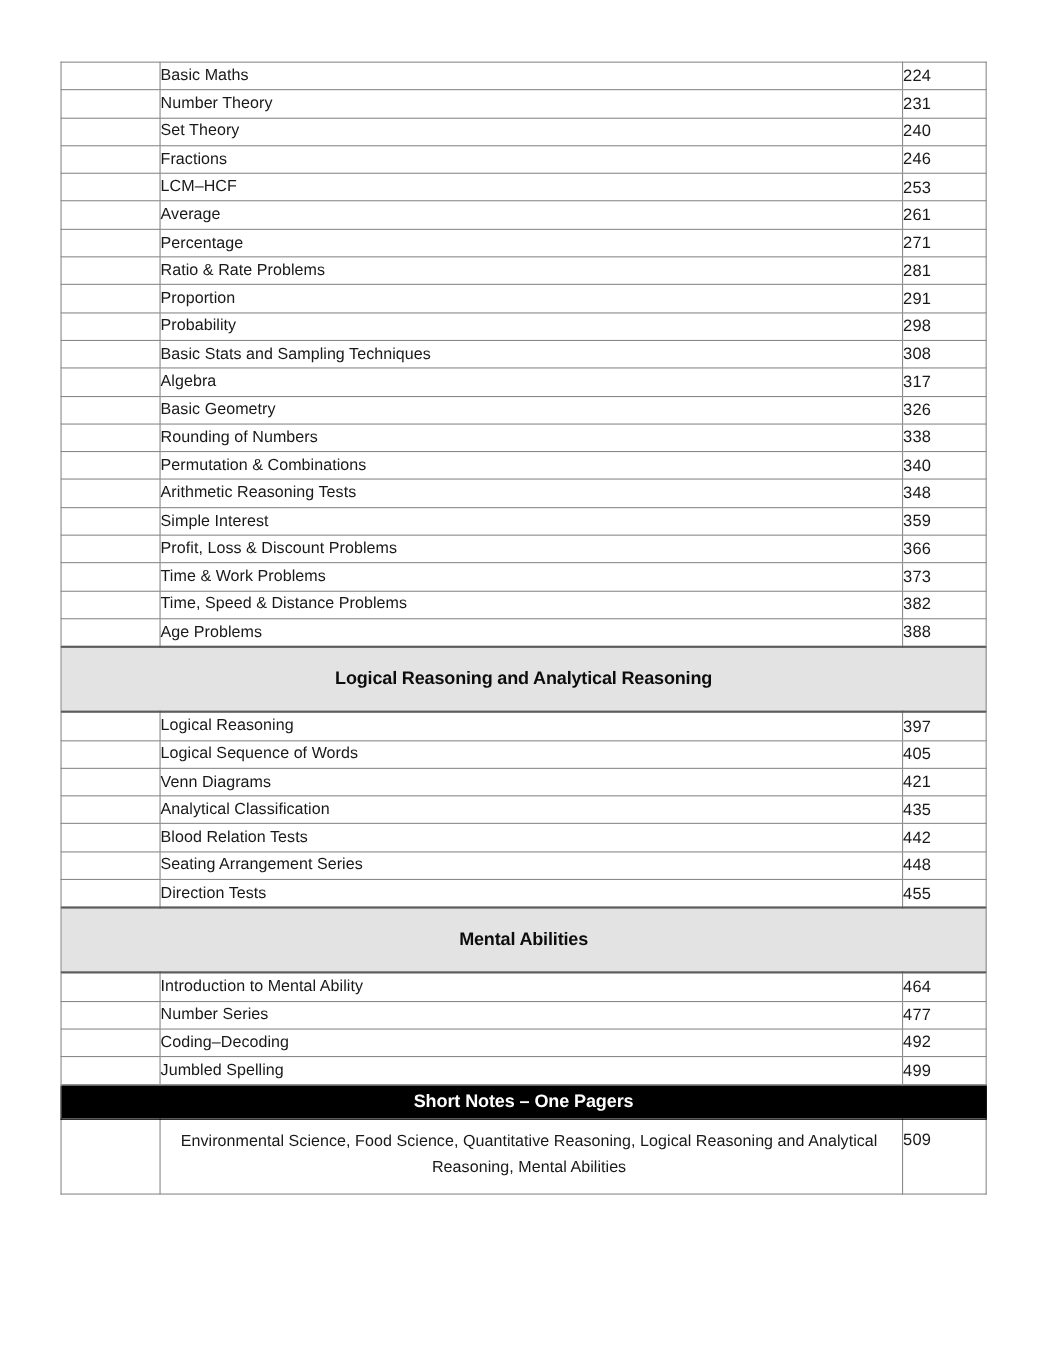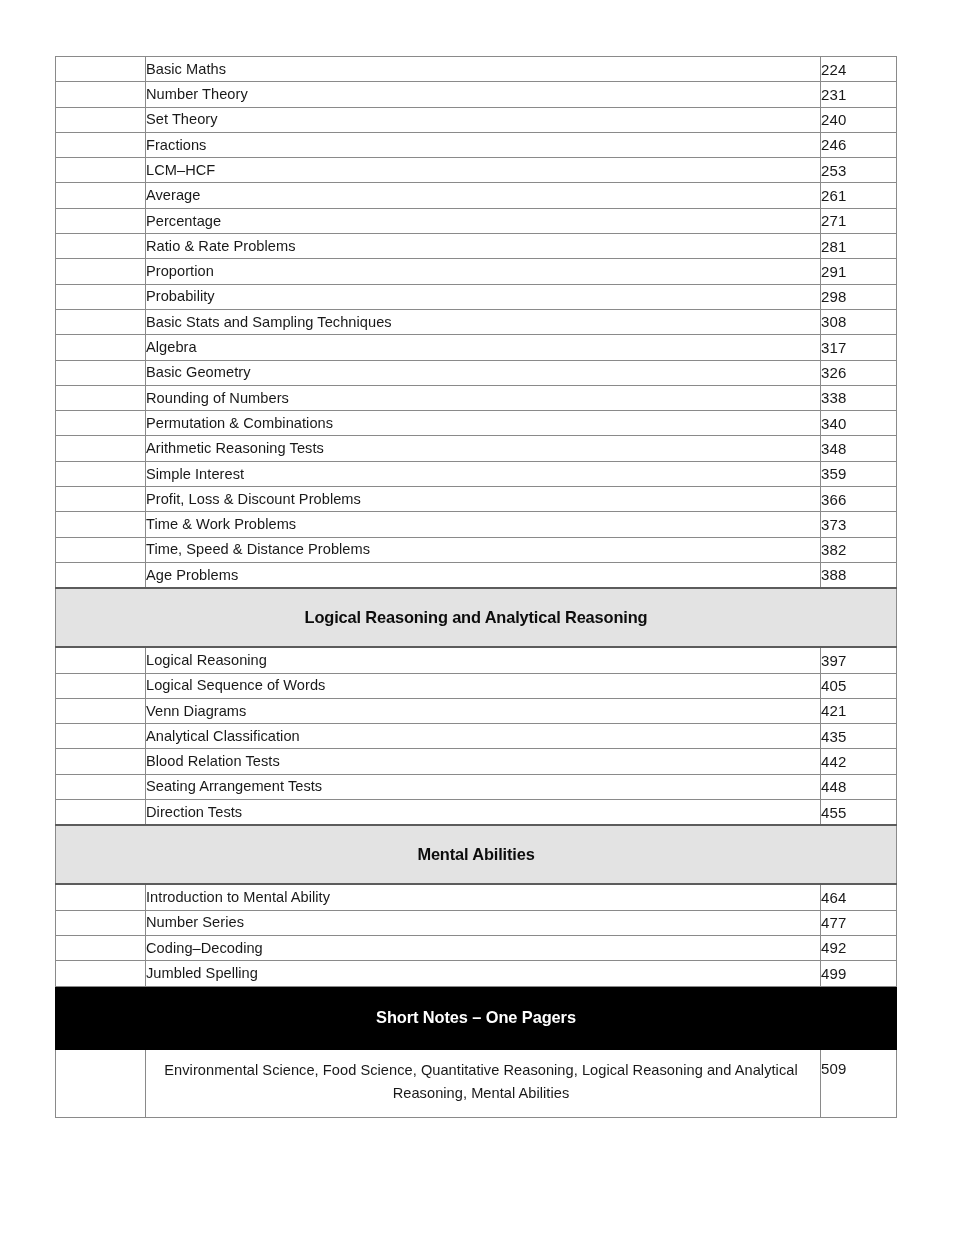--- a/index.html
+++ b/index.html
@@ -108,21 +108,21 @@
   
   tr.section-black > td {
     background: #000000;
     color: #ffffff;
     border: 1px solid #000000;
     text-align: center;
     font-weight: bold;
     font-size: 16.4px;
     letter-spacing: -0.1px;
     height: 30px;
-    padding: 16px;
+    padding: 0;
   }
 </style>
 </head>
 <body>
 
 <div class="page">
   <div class="toc-wrap">
     <table class="toc">
       <colgroup>
         <col class="c-blank">
@@ -258,21 +258,21 @@
             <td class="title-cell">Analytical Classification</td>
             <td class="page-cell">435</td>
           </tr>
           <tr class="entry">
             <td class="blank-cell"></td>
             <td class="title-cell">Blood Relation Tests</td>
             <td class="page-cell">442</td>
           </tr>
           <tr class="entry">
             <td class="blank-cell"></td>
-            <td class="title-cell">Seating Arrangement Tests</td>
+            <td class="title-cell">Seating Arrangement Series</td>
             <td class="page-cell">448</td>
           </tr>
           <tr class="entry">
             <td class="blank-cell"></td>
             <td class="title-cell">Direction Tests</td>
             <td class="page-cell">455</td>
           </tr>
           <tr class="section-gray">
             <td colspan="3">Mental Abilities</td>
           </tr>

